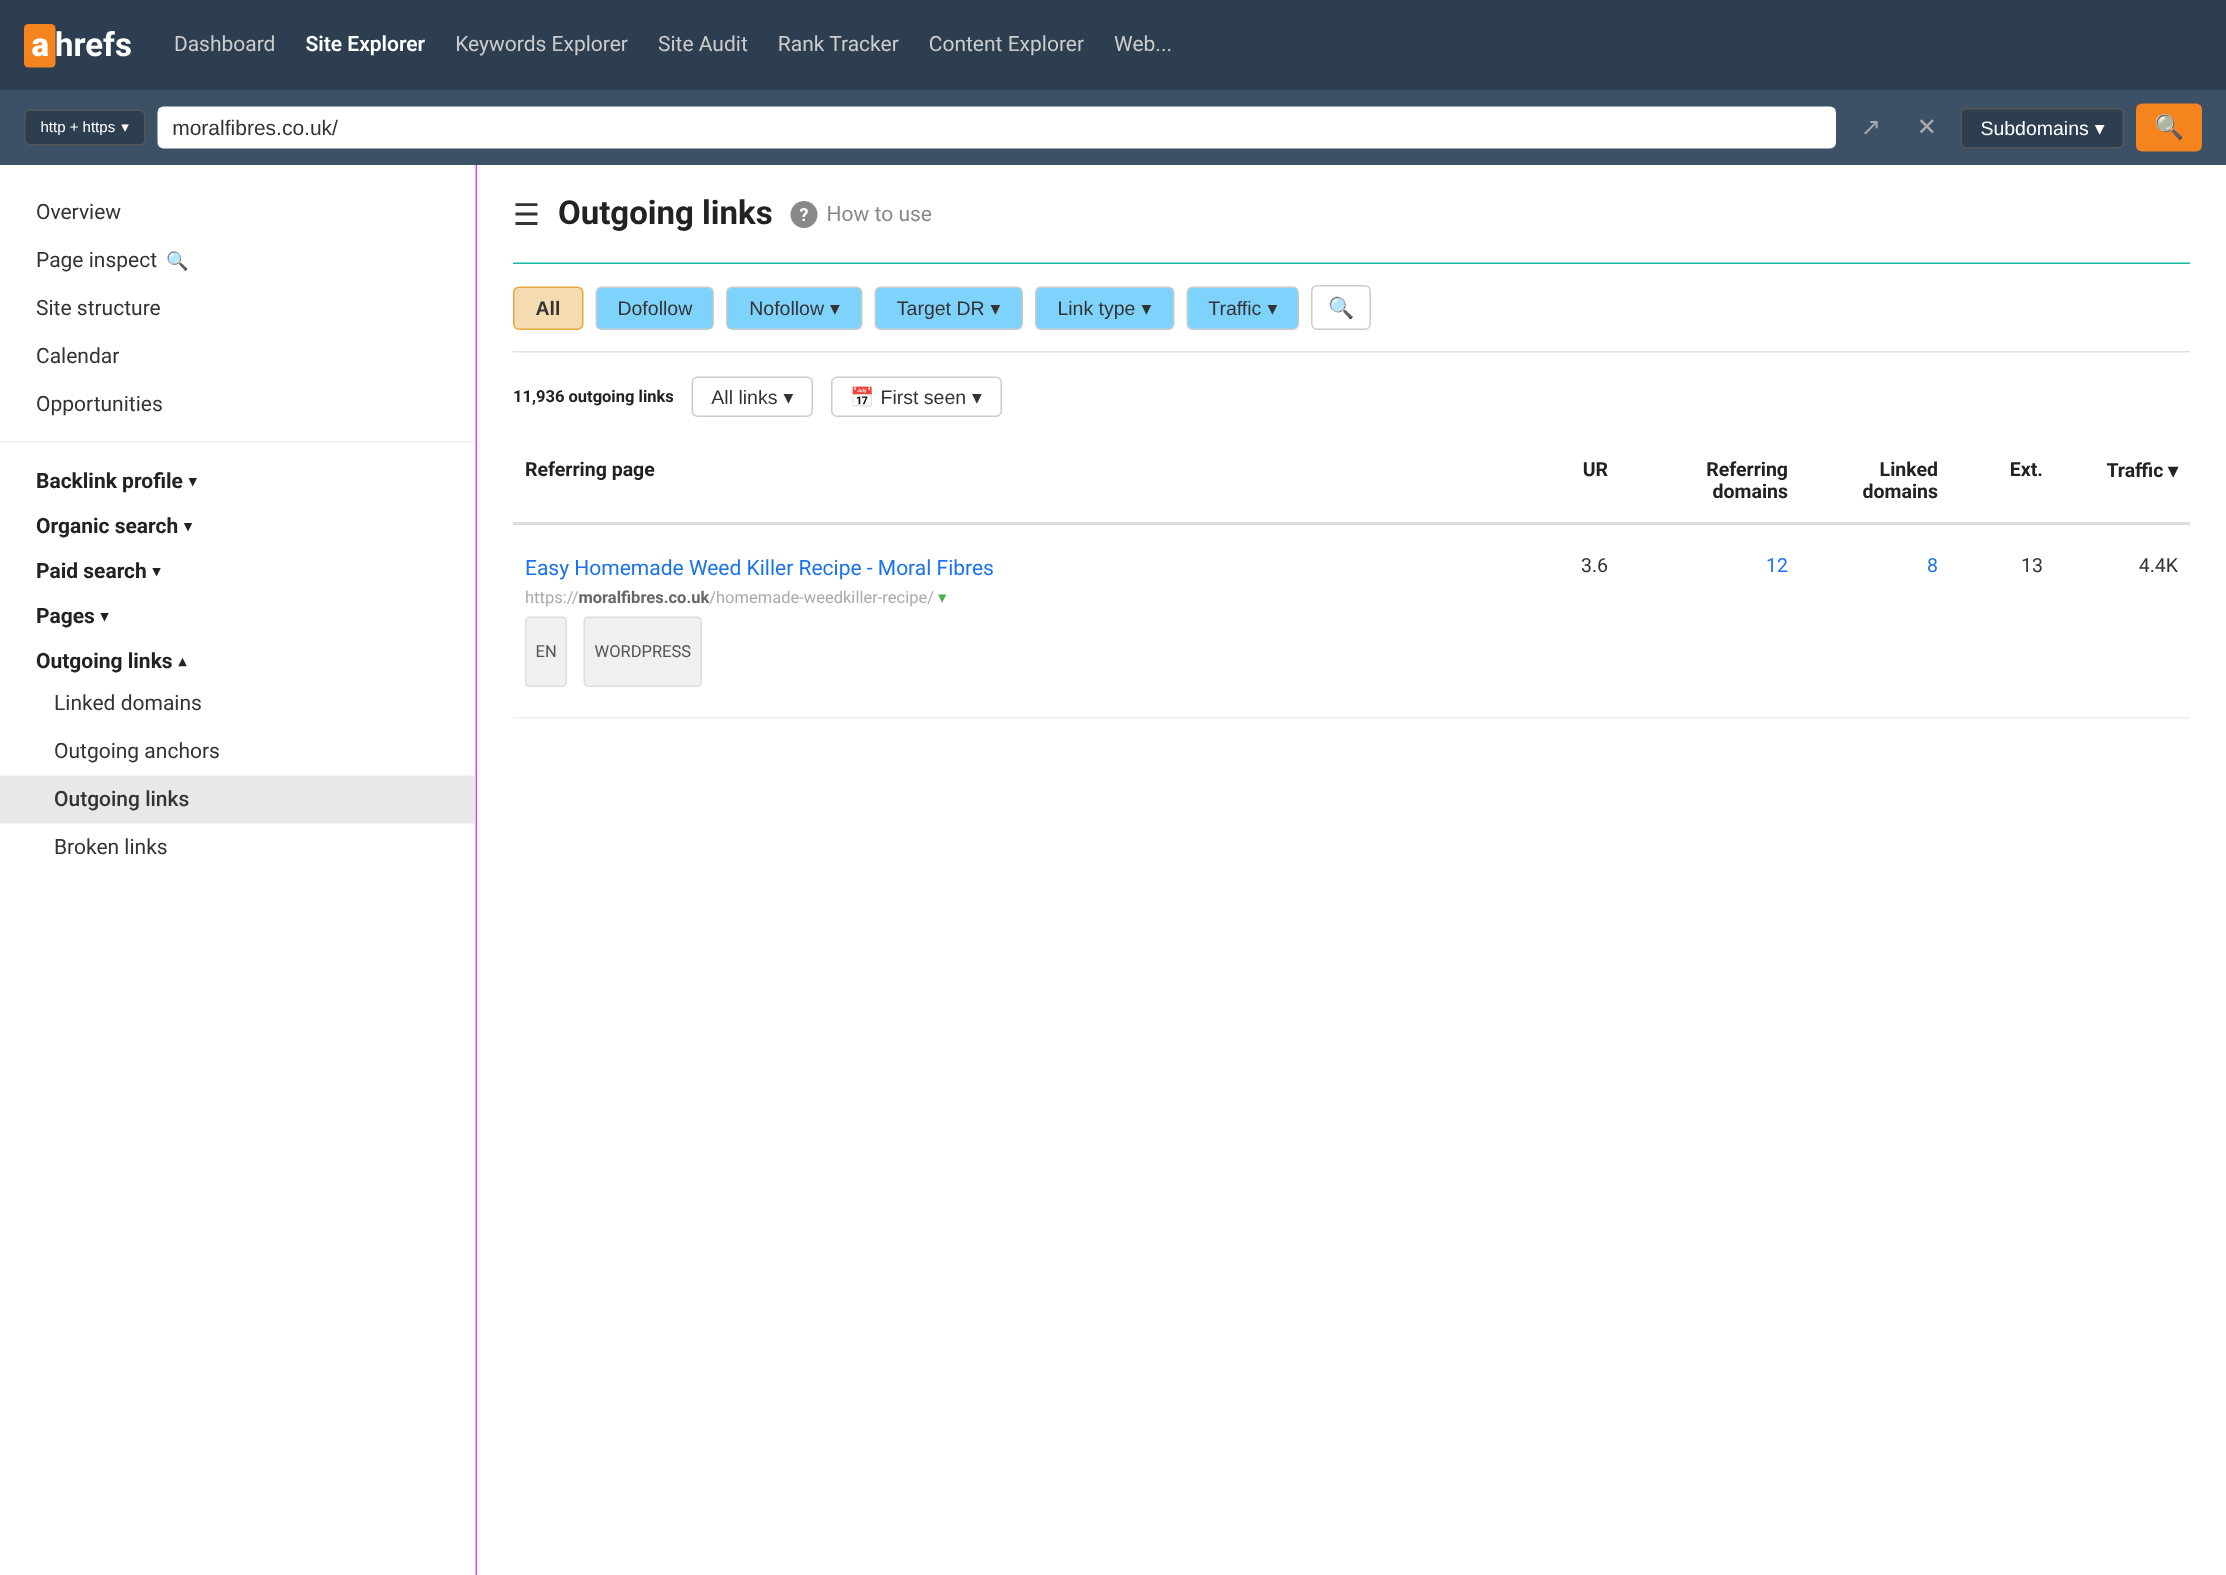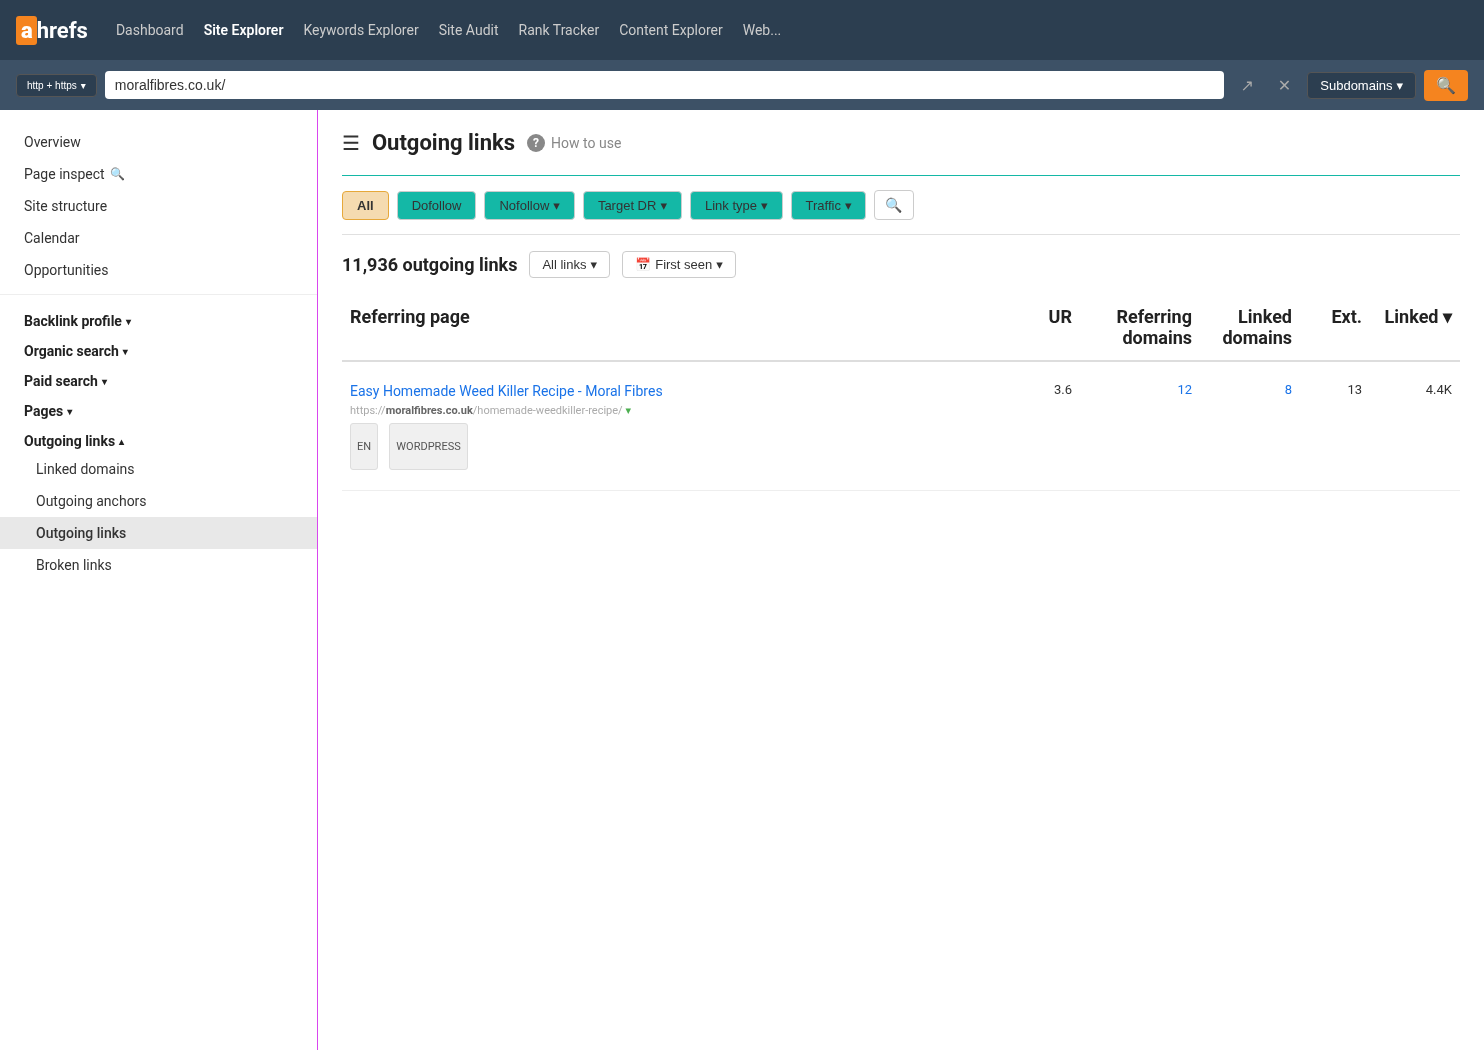--- a/index.html
+++ b/index.html
@@ -181,21 +181,21 @@
       align-items: center;
       gap: 8px;
       padding: 14px 0;
       border-top: 1px solid #14b8a6;
       border-bottom: 1px solid #e0e0e0;
       margin-bottom: 16px;
       flex-wrap: wrap;
     }
     .filter-btn {
       border: 1px solid #ccc;
-      background: #14b8a6;
+      background: #7dd3fc;
       border-radius: 4px;
       padding: 6px 14px;
       cursor: pointer;
       font-size: 13px;
       color: #333;
       display: flex;
       align-items: center;
       gap: 4px;
     }
     .filter-btn.active {
@@ -214,21 +214,21 @@
     }
 
     
     .results-row {
       display: flex;
       align-items: center;
       gap: 12px;
       margin-bottom: 16px;
     }
     .results-count {
-      font-size: 18px;
+      font-size: 11px;
       font-weight: 700;
       color: #222;
     }
     .dropdown-btn {
       border: 1px solid #ccc;
       background: white;
       border-radius: 4px;
       padding: 5px 12px;
       cursor: pointer;
       font-size: 13px;
@@ -238,21 +238,21 @@
       gap: 4px;
     }
 
     
     .table-header {
       display: grid;
       grid-template-columns: 1fr 80px 120px 100px 70px 90px;
       border-bottom: 2px solid #ddd;
       padding: 8px 0;
       font-weight: 700;
-      font-size: 18px;
+      font-size: 13px;
       color: #222;
     }
     .th { padding: 4px 8px; }
     .th.right { text-align: right; }
 
     .table-row {
       display: grid;
       grid-template-columns: 1fr 80px 120px 100px 70px 90px;
       border-bottom: 1px solid #eee;
       padding: 16px 0;
@@ -431,21 +431,21 @@
       <div class="th">Referring page</div>
       <div class="th right">UR</div>
       <div class="th right">
         <span>Referring<br>domains</span>
       </div>
       <div class="th right">
         <span>Linked<br>domains</span>
       </div>
       <div class="th right">Ext.</div>
       <div class="th right">
-        <span>Linked ▾</span>
+        <span>Traffic ▾</span>
       </div>
     </div>
 
     <div class="table-row">
       <div class="td">
         <div class="link-title">Easy Homemade Weed Killer Recipe - Moral Fibres</div>
         <div class="link-url">
           <span>https://</span><span class="bold">moralfibres.co.uk</span><span>/homemade-weedkiller-recipe/</span>
           <span style="color:#4caf50;cursor:pointer;">▾</span>
         </div>

